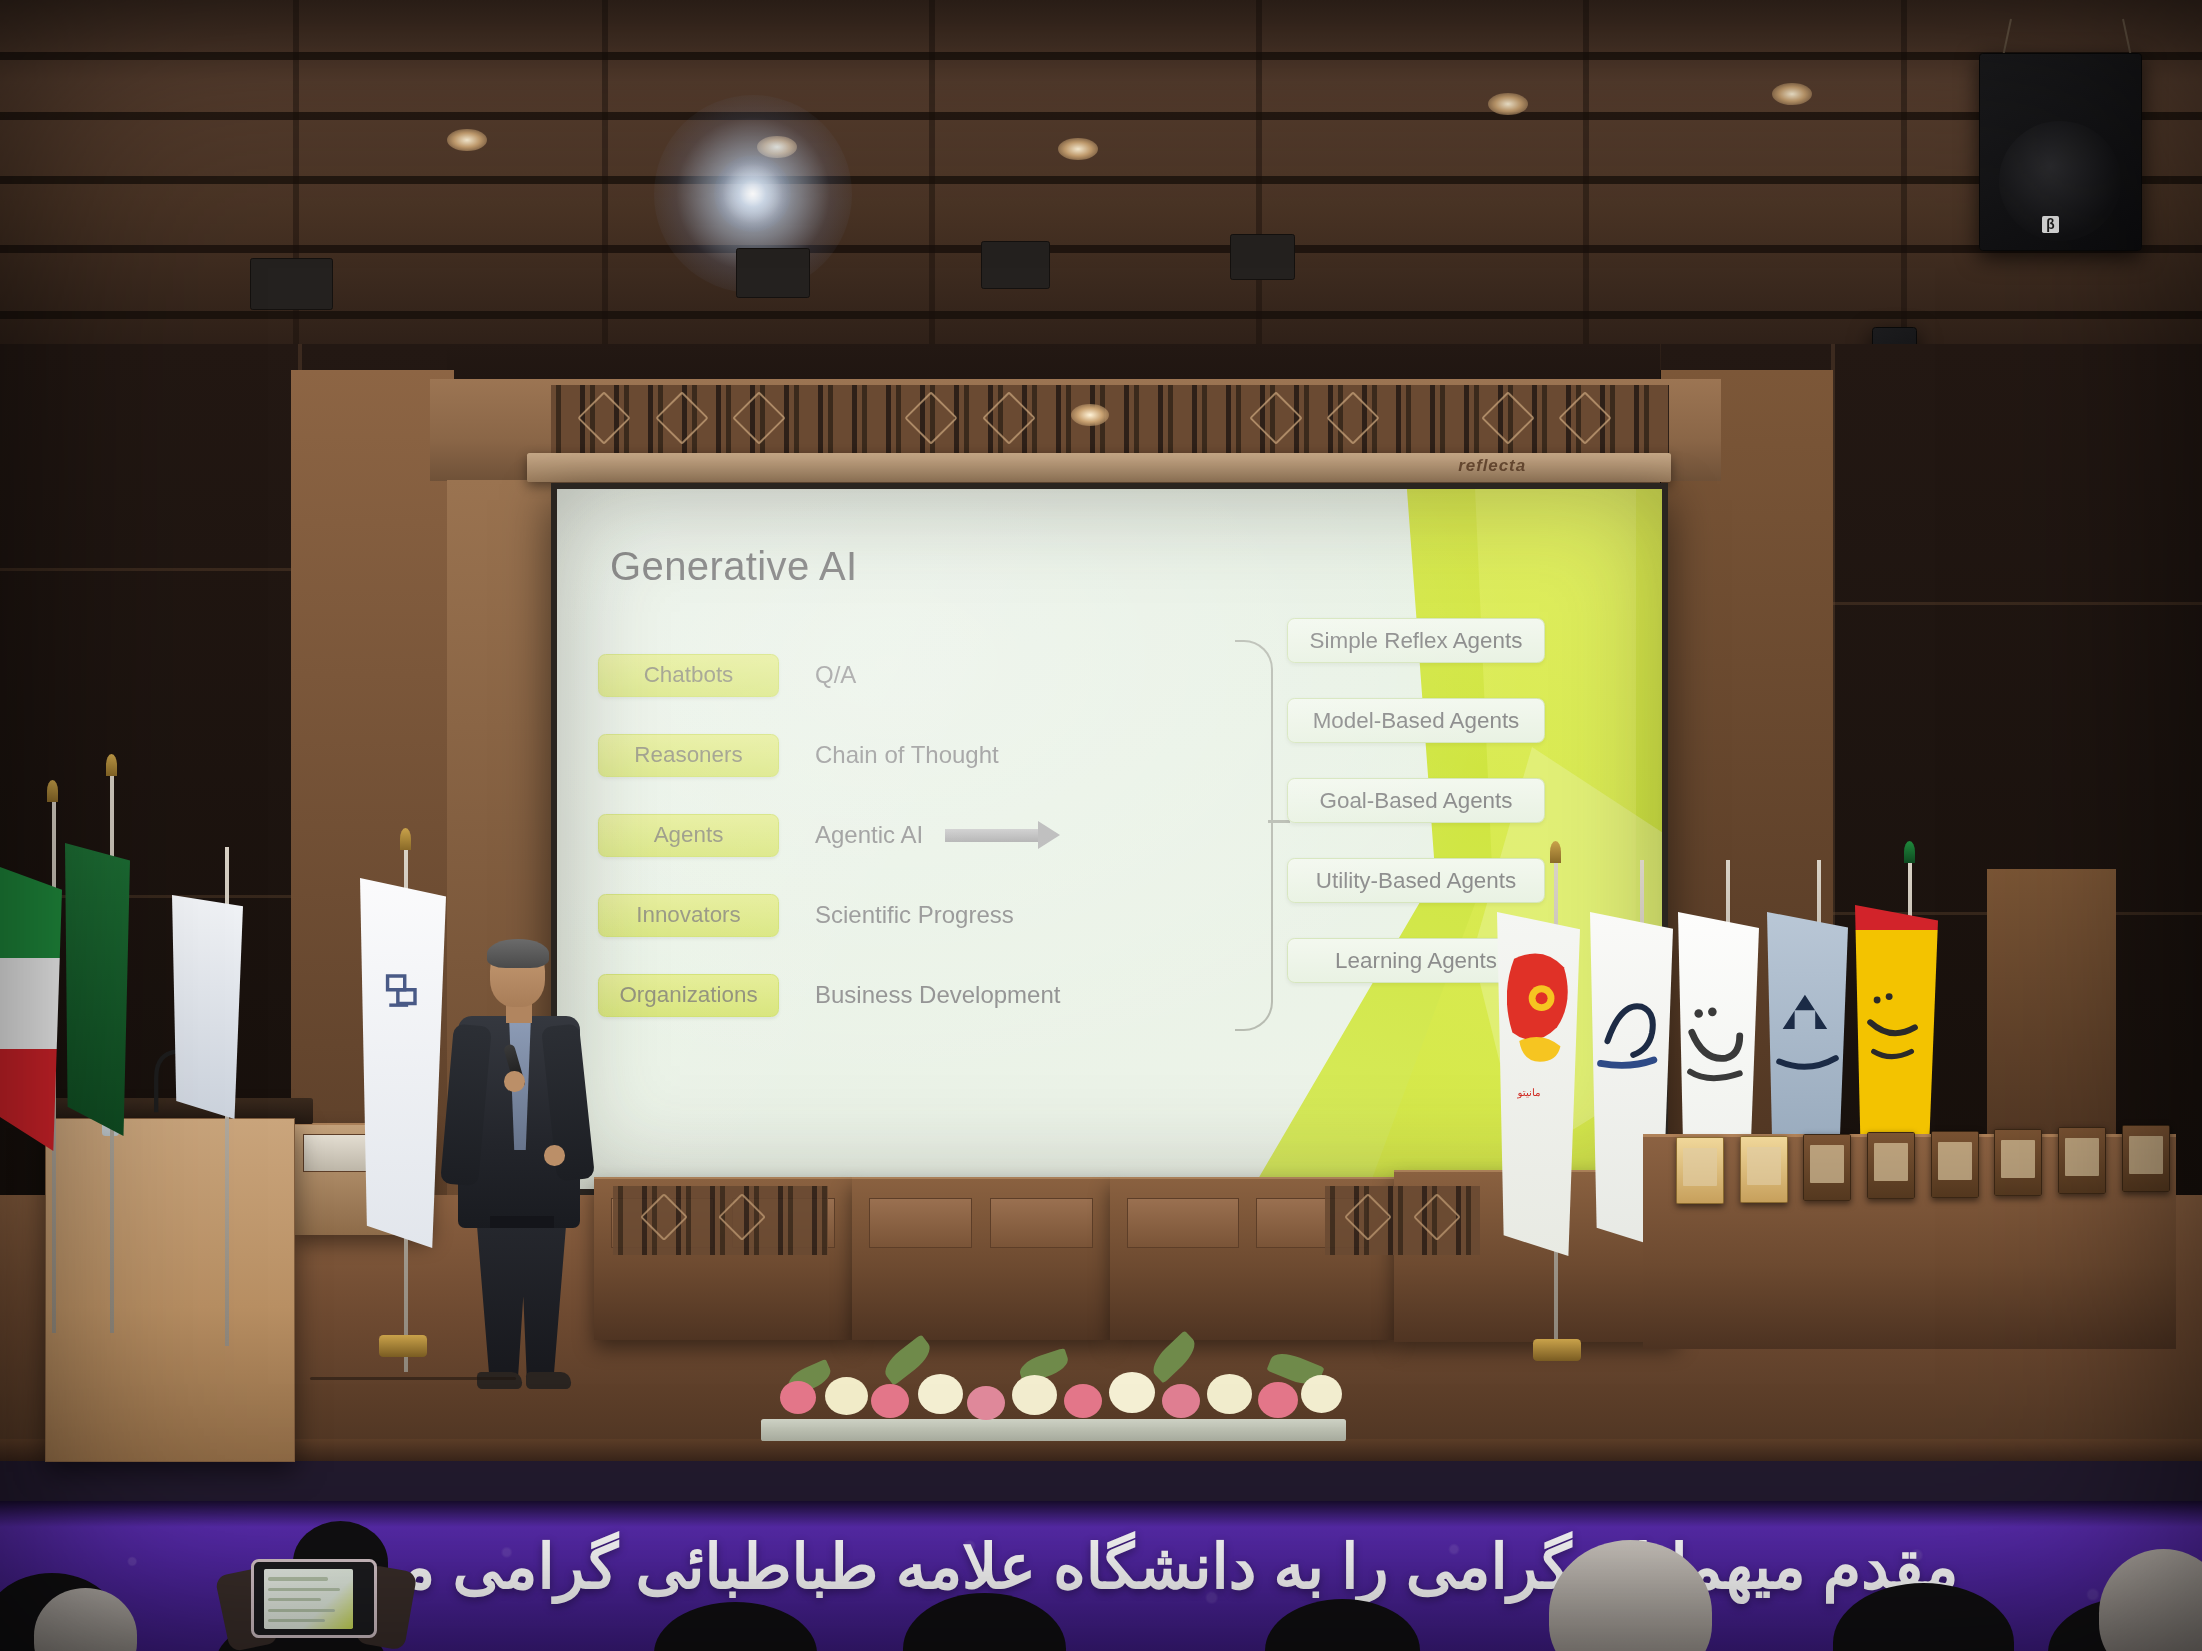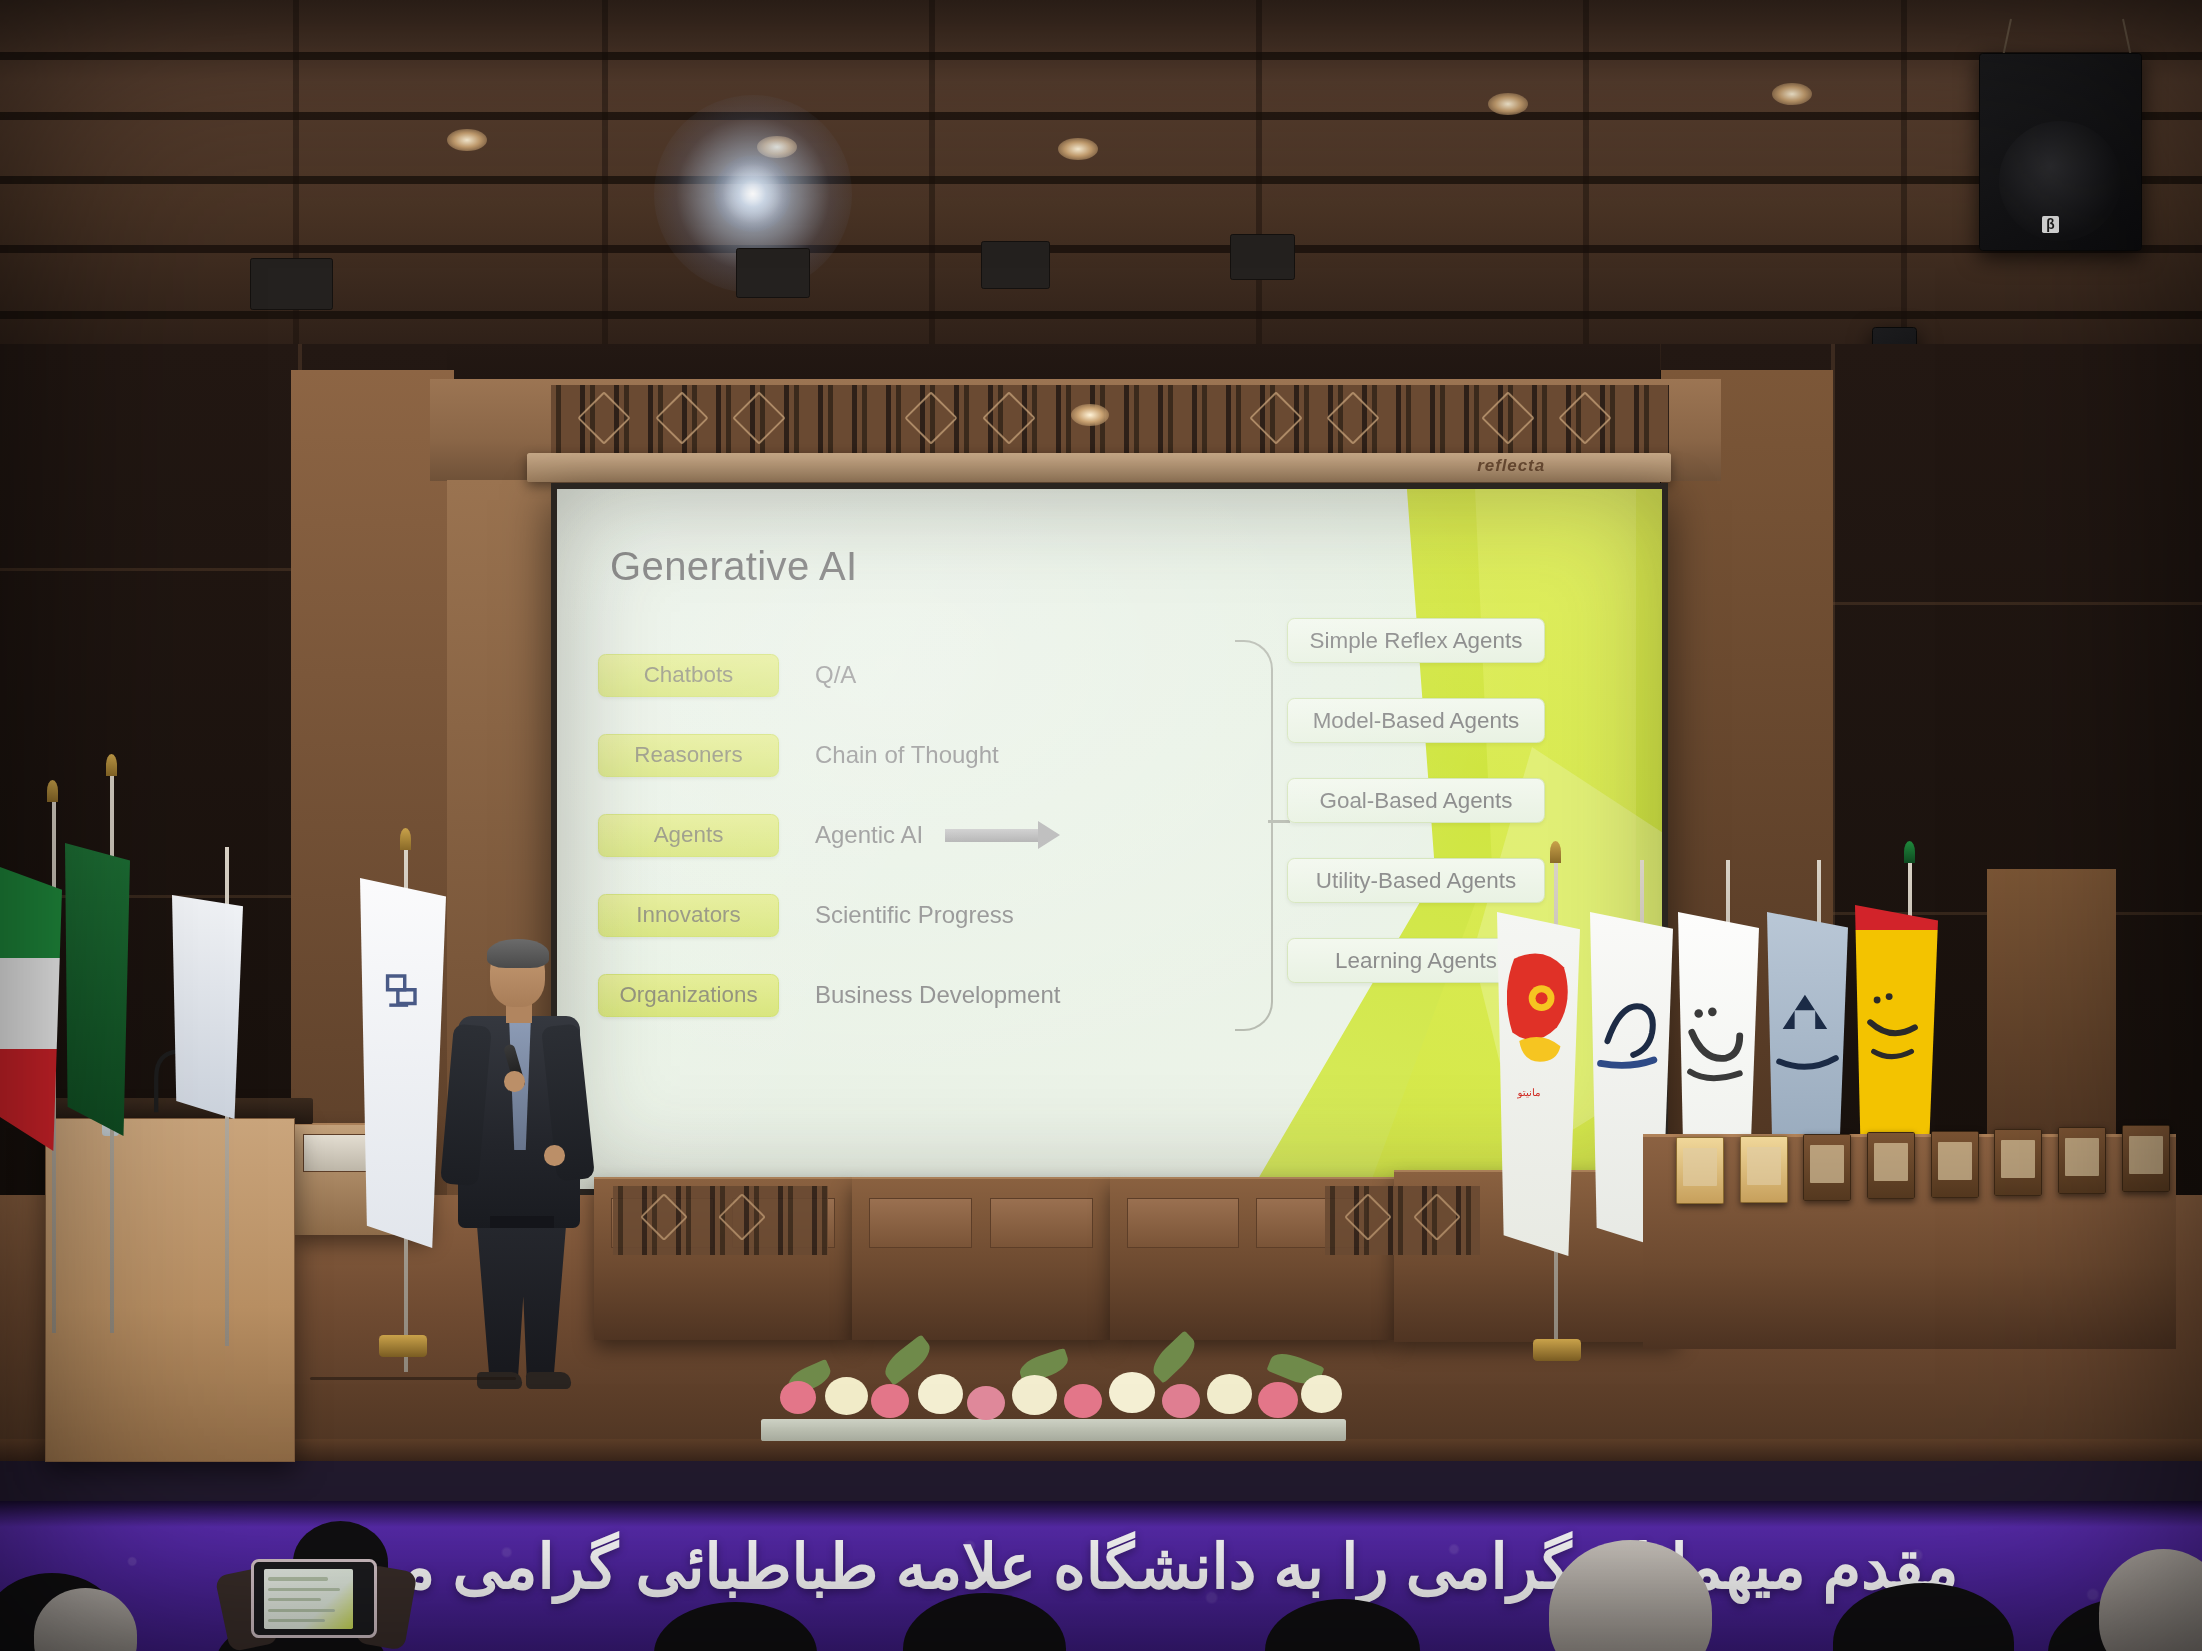--- a/index.html
+++ b/index.html
@@ -33,21 +33,21 @@
   .wall-wood { position:absolute; background:linear-gradient(180deg,#6b4a32,#4a3221); }
 
   .proscenium { position:absolute; background:linear-gradient(180deg,#9c7553 0%,#8a6647 60%,#6f5138 100%); }
   .lattice-band { position:absolute; overflow:hidden;
     background:repeating-linear-gradient(90deg,#6a4a32 0 5.2px,#3b2a1c 5.2px 10.3px,#6a4a32 10.3px 29px,#2e2018 29px 34px); }
   .lattice-cell { position:absolute; border:2.6px solid rgba(196,160,120,.75); border-radius:2.6px; transform:rotate(45deg); }
 
   
   .screen-housing { position:absolute; left:527px; top:453px; width:1144px; height:29px;
     background:linear-gradient(180deg,#c4a786,#9a7c5d); border-radius:2.6px; box-shadow:0 4.3px 12px rgba(0,0,0,.45); }
-  .housing-brand { position:absolute; right:126px; top:3.4px; font-size:17px; letter-spacing:0.9px;
+  .housing-brand { position:absolute; right:145px; top:3.4px; font-size:17px; letter-spacing:0.9px;
     color:#5a3c26; font-weight:bold; font-style:italic; opacity:.85; }
   .screen-frame { position:absolute; left:551px; top:483px; width:1117px; height:712px;
     background:#2a2520; padding:6px; box-shadow:0 15.5px 43px rgba(0,0,0,.55); }
   .screen-surface { position:relative; width:100%; height:100%; background:#d9d4c8; overflow:hidden; }
 
   
   .slide { position:absolute; left:0; top:0; right:0; bottom:0;
     background:linear-gradient(160deg,#e6efe4 0%,#e9f2e6 45%,#eef4ea 100%); overflow:hidden; }
   .slide-wedge1 { position:absolute; right:-52px; top:-34px; width:516px; height:809px;
     background:linear-gradient(200deg,#dcea52 0%,#cfe53f 40%,#d9ec63 100%);

